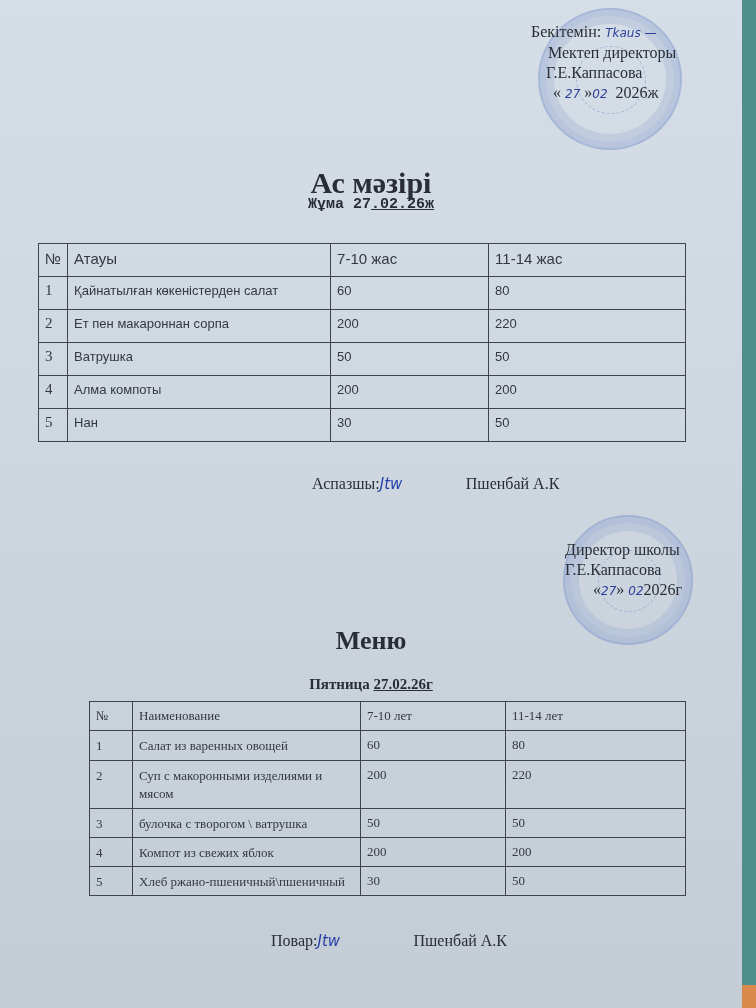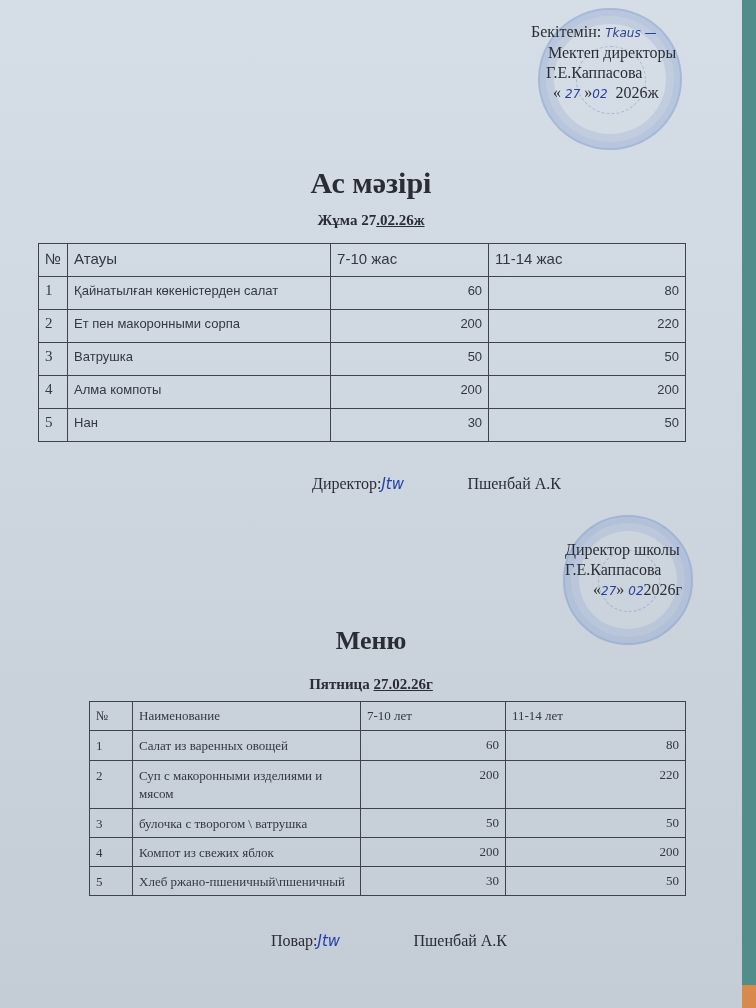--- a/index.html
+++ b/index.html
@@ -14,21 +14,21 @@
   .stamp{position:absolute;border-radius:50%;border:2px solid rgba(110,140,200,0.45);
     box-shadow:inset 0 0 0 6px rgba(120,150,210,0.12), inset 0 0 0 14px rgba(110,140,200,0.18);}
   .stamp .inner{position:absolute;left:26%;top:26%;width:48%;height:48%;border-radius:50%;
     border:1.5px dashed rgba(110,140,200,0.45);}
   .sig{font-family:"DejaVu Sans",sans-serif;font-style:italic;color:#2b3f9a;font-size:12px;}
   .title{position:absolute;left:0;width:742px;text-align:center;font-weight:bold;}
   .subtitle{position:absolute;left:0;width:742px;text-align:center;font-weight:bold;font-size:15px;}
   .subtitle .u{text-decoration:underline;}
   table{position:absolute;border-collapse:collapse;font-family:"Liberation Sans",sans-serif;font-size:13px;color:#333842;}
   td,th{border:1.5px solid #3f444c;padding:0 6px;vertical-align:top;font-weight:normal;text-align:left;}
-  td.num{text-align:right;padding-top:6px;}
+  td.num{text-align:left;padding-top:6px;}
   td.n{padding-top:5px;font-family:"Liberation Serif",serif;font-size:15px;}
   td.name{padding-top:6px;}
   th{padding-top:6px;font-size:15px;}
   .t1 th{font-size:15px;}
   .t2{font-family:"Liberation Serif",serif;font-size:13px;}
   .t2 td.name{line-height:18px;}
   .cook{position:absolute;font-size:16px;white-space:nowrap;}
   .cook .gap{display:inline-block;width:28px;}
   .scrawl{display:inline-block;font-family:"DejaVu Sans",sans-serif;font-style:italic;color:#2740a8;font-size:15px;width:58px;}
 </style>
@@ -48,41 +48,41 @@
   <div class="line" style="padding-left:15px;">Г.Е.Каппасова</div>
   <div class="line" style="padding-left:22px;">
     <span>«</span>
     <span class="sig">27</span>
     <span>»</span><span class="sig">02</span>
     &nbsp;<span>2026ж</span>
   </div>
 </div>
 
 <div class="title" style="top:166px;font-size:30px;">Ас мәзірі</div>
-<div class="subtitle" style="top:212px;">
+<div class="subtitle" style="top:196px;font-family:Liberation Mono, monospace;">
   <span>Жұма 27</span><span class="u">.02.26ж</span>
 </div>
 
 <table class="t1" style="left:38px;top:243px;width:648px;">
   <tbody>
       <tr style="height:33px;">
     <th style="width:16px;">№</th>
     <th style="width:250px;">Атауы</th>
     <th style="width:145px;">7-10 жас</th>
     <th>11-14 жас</th>
   </tr>
   <tr style="height:33px;">
     <td class="n">1</td>
     <td class="name">Қайнатылған көкеністерден салат</td>
     <td class="num">60</td>
     <td class="num">80</td>
   </tr>
   <tr style="height:33px;">
     <td class="n">2</td>
-    <td class="name">Ет пен макоронными сорпа</td>
+    <td class="name">Ет пен макароннан сорпа</td>
     <td class="num">200</td>
     <td class="num">220</td>
   </tr>
   <tr style="height:33px;">
     <td class="n">3</td>
     <td class="name">Ватрушка</td>
     <td class="num">50</td>
     <td class="num">50</td>
   </tr>
   <tr style="height:33px;">
@@ -94,21 +94,21 @@
   <tr style="height:33px;">
     <td class="n">5</td>
     <td class="name">Нан</td>
     <td class="num">30</td>
     <td class="num">50</td>
   </tr>
 </tbody>
   </table>
 
 <div class="cook" style="left:312px;top:475px;">
-  <span>Директор:</span><span class="scrawl">Jtw</span><span class="gap"></span><span>Пшенбай А.К</span>
+  <span>Аспазшы:</span><span class="scrawl">Jtw</span><span class="gap"></span><span>Пшенбай А.К</span>
 </div>
 
 <div class="stamp" style="left:563px;top:515px;width:126px;height:126px;">
     <div class="inner"></div>
   </div>
 <div class="approval" style="left:565px;top:540px;">
   <div class="line">Директор школы</div>
   <div class="line">Г.Е.Каппасова</div>
   <div class="line" style="padding-left:28px;">
     <span>«</span><span class="sig">27</span><span>»</span> <span class="sig">02</span><span>2026г</span>

